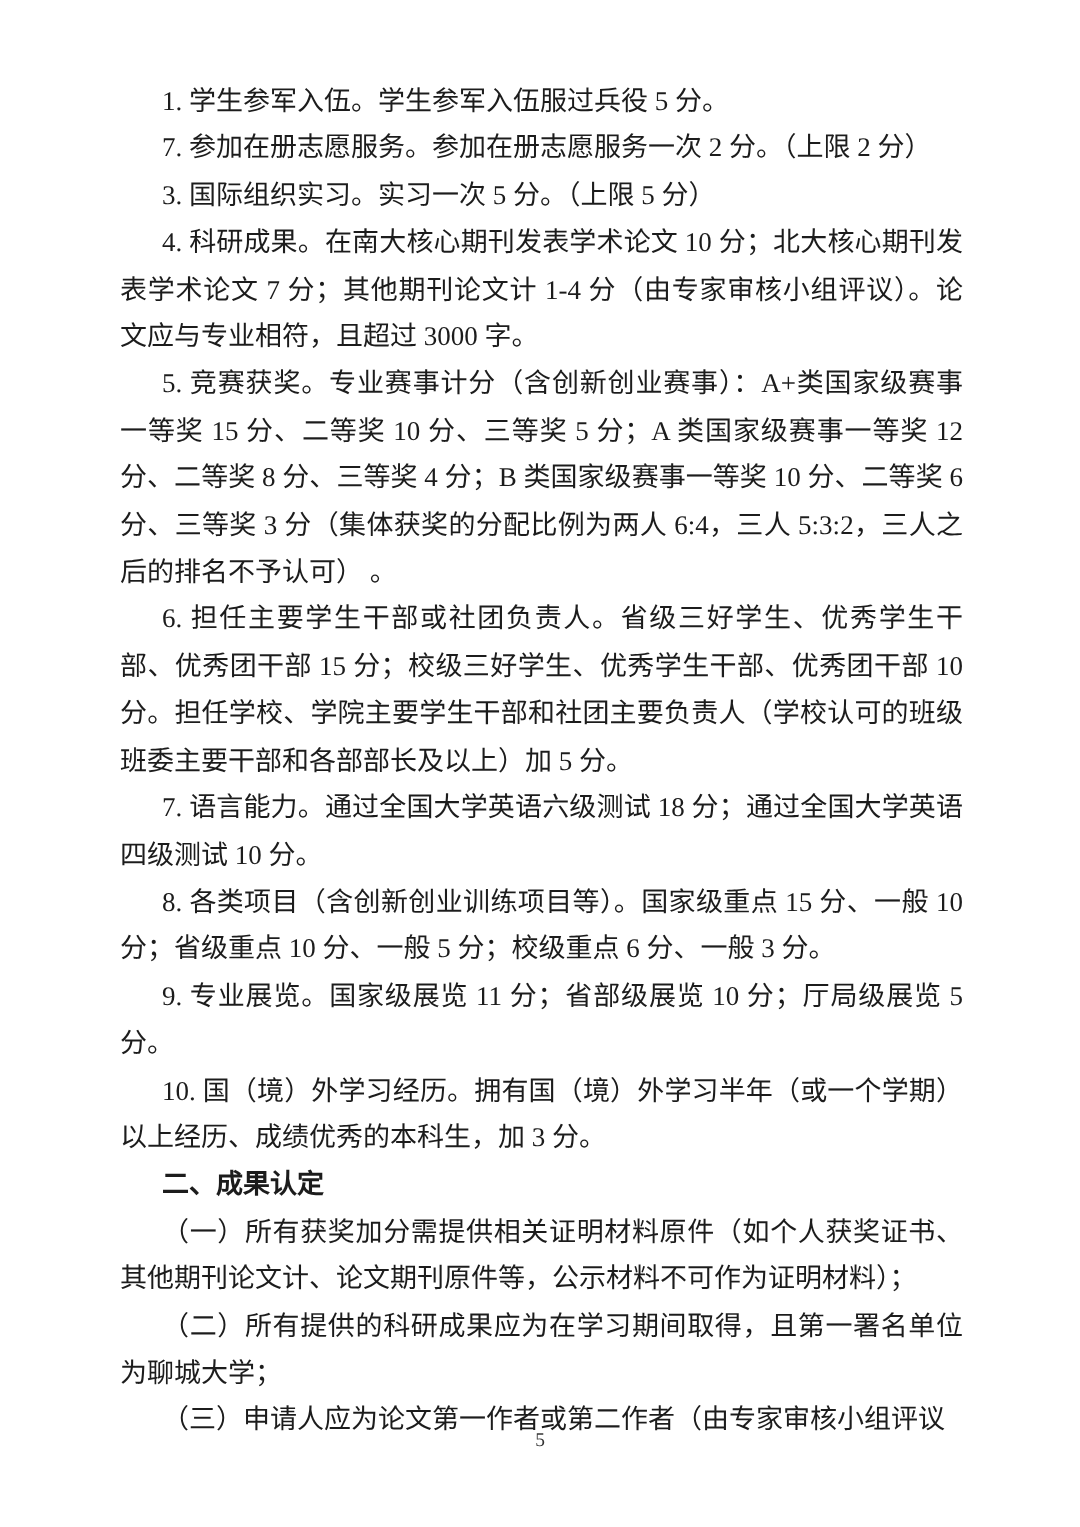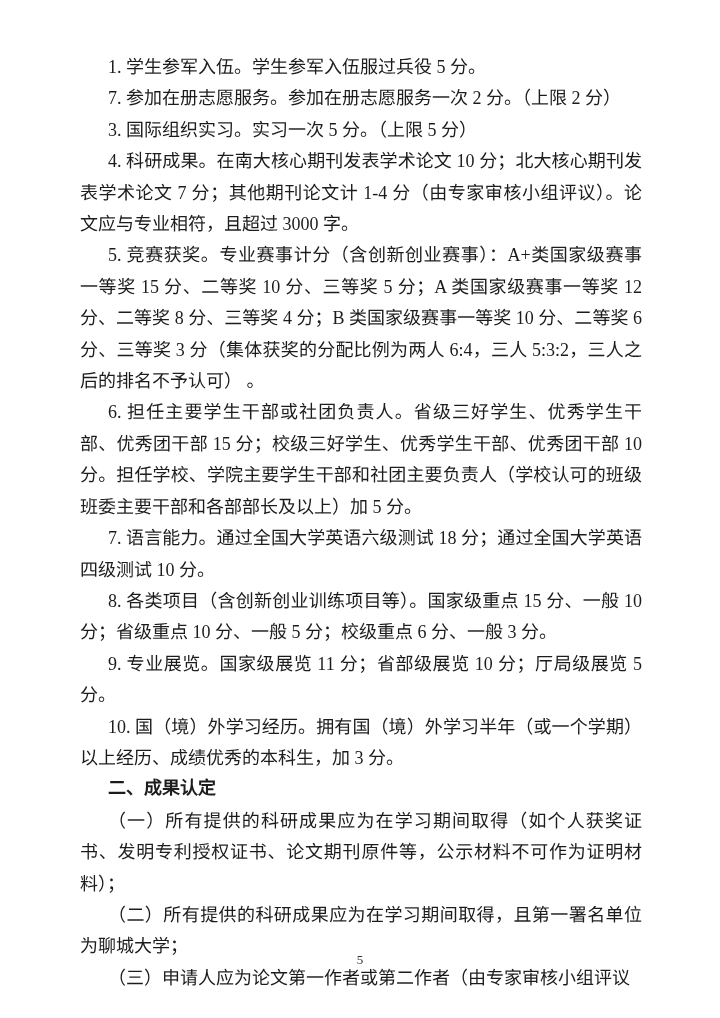--- a/index.html
+++ b/index.html
@@ -25,21 +25,21 @@
   .para {
     margin: 0;
     font-size: 18px;
     line-height: 31.4px;
     text-align: justify;
     text-indent: 28px;
     word-break: break-all;
   }
   .heading {
     font-weight: 700;
-    font-family: Liberation Mono, monospace;
+    font-family: Liberation Sans, sans-serif;
   }
   .page-number {
     position: absolute;
     left: 0;
     right: 0;
     bottom: 50px;
     text-align: center;
     font-size: 13px;
     color: #333333;
   }
@@ -53,18 +53,18 @@
     <p class="para">7. 参加在册志愿服务。参加在册志愿服务一次 2 分。（上限 2 分）</p>
     <p class="para">3. 国际组织实习。实习一次 5 分。（上限 5 分）</p>
     <p class="para">4. 科研成果。在南大核心期刊发表学术论文 10 分；北大核心期刊发表学术论文 7 分；其他期刊论文计 1-4 分（由专家审核小组评议）。论文应与专业相符，且超过 3000 字。</p>
     <p class="para">5. 竞赛获奖。专业赛事计分（含创新创业赛事）：A+类国家级赛事一等奖 15 分、二等奖 10 分、三等奖 5 分；A 类国家级赛事一等奖 12 分、二等奖 8 分、三等奖 4 分；B 类国家级赛事一等奖 10 分、二等奖 6 分、三等奖 3 分（集体获奖的分配比例为两人 6:4，三人 5:3:2，三人之后的排名不予认可） 。</p>
     <p class="para">6. 担任主要学生干部或社团负责人。省级三好学生、优秀学生干部、优秀团干部 15 分；校级三好学生、优秀学生干部、优秀团干部 10 分。担任学校、学院主要学生干部和社团主要负责人（学校认可的班级班委主要干部和各部部长及以上）加 5 分。</p>
     <p class="para">7. 语言能力。通过全国大学英语六级测试 18 分；通过全国大学英语四级测试 10 分。</p>
     <p class="para">8. 各类项目（含创新创业训练项目等）。国家级重点 15 分、一般 10 分；省级重点 10 分、一般 5 分；校级重点 6 分、一般 3 分。</p>
     <p class="para">9. 专业展览。国家级展览 11 分；省部级展览 10 分；厅局级展览 5 分。</p>
     <p class="para">10. 国（境）外学习经历。拥有国（境）外学习半年（或一个学期）以上经历、成绩优秀的本科生，加 3 分。</p>
     <p class="para heading">二、成果认定</p>
-    <p class="para">（一）所有提供的科研成果应为在学习期间取得（如个人获奖证书、发明专利授权证书、论文期刊原件等，公示材料不可作为证明材料）；</p>
+    <p class="para">（一）所有获奖加分需提供相关证明材料原件（如个人获奖证书、其他期刊论文计、论文期刊原件等，公示材料不可作为证明材料）；</p>
     <p class="para">（二）所有提供的科研成果应为在学习期间取得，且第一署名单位为聊城大学；</p>
     <p class="para">（三）申请人应为论文第一作者或第二作者（由专家审核小组评议</p>
   </div>
   <div class="page-number">5</div>
 </div>
 
 </body></html>

